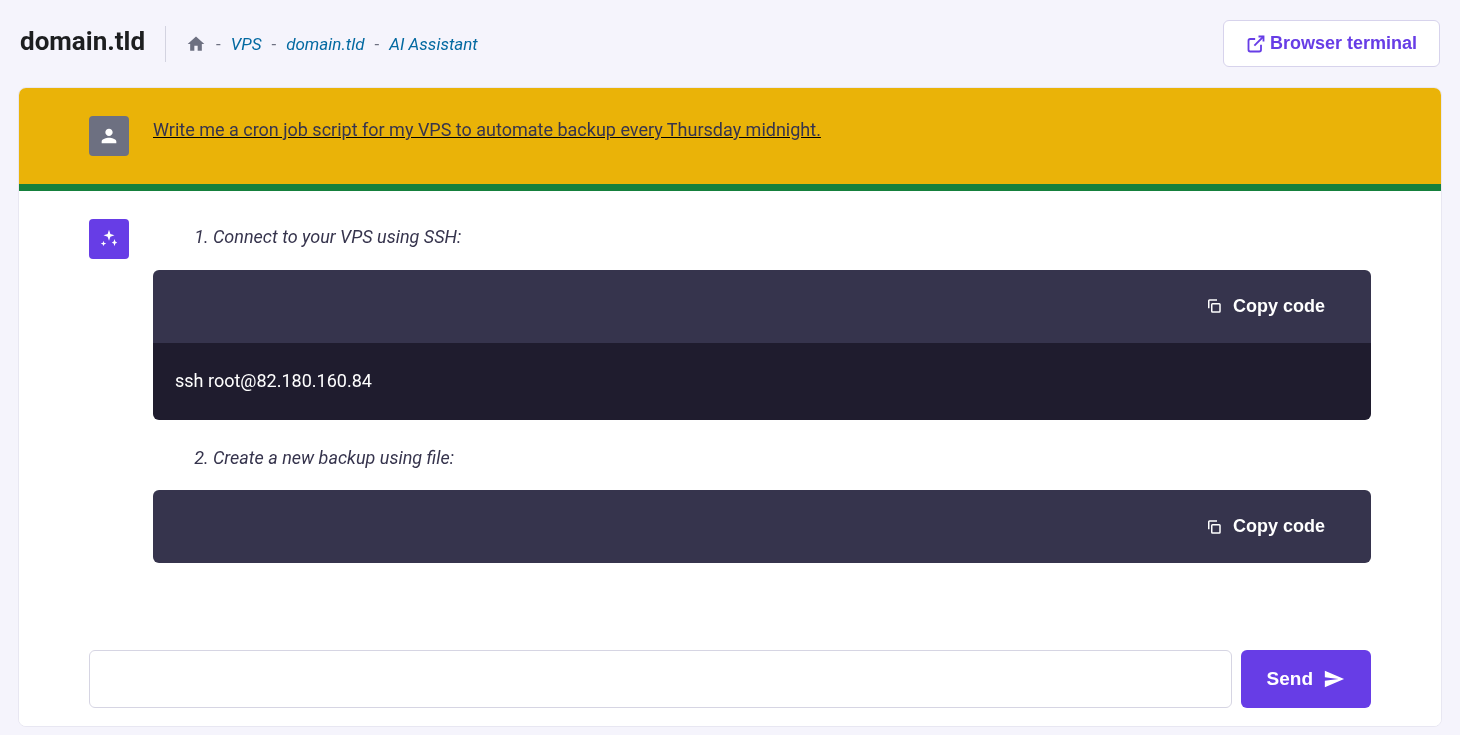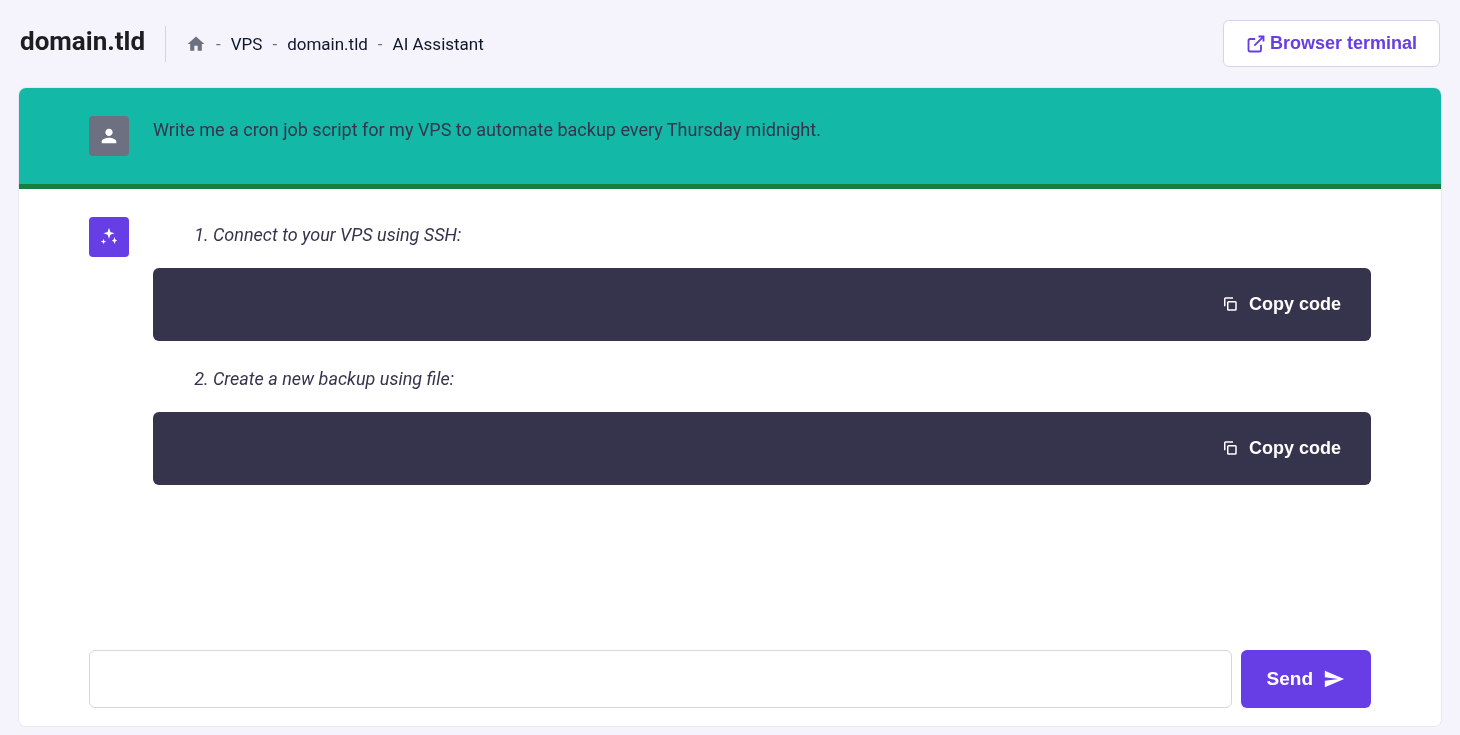--- a/index.html
+++ b/index.html
@@ -32,21 +32,21 @@
       background: #d3d3e0;
     }
     .breadcrumb {
       display: flex;
       align-items: center;
       gap: 10px;
       font-size: 17px;
       color: #6d7081;
     }
     .breadcrumb .sep { color: #6d7081; }
-    .breadcrumb-item { color: #0f172a; }
+    .breadcrumb-item { color: #0369a1; font-style: italic; }
     .home-icon { color: #6d7081; width:20px; height:20px; display:flex; align-items:center; justify-content:center; }
     .browser-terminal-btn {
       display: flex;
       align-items: center;
       gap: 4px;
       background: #fff;
       border: 1px solid #d7d3ec;
       color: #673de6;
       font-size: 18px;
       font-weight: 700;
@@ -72,21 +72,21 @@
       scrollbar-width: thin;
     }
     .chat-scroll::-webkit-scrollbar { width: 14px; }
     .chat-scroll::-webkit-scrollbar-track { background: #f1f1f5; }
     .chat-scroll::-webkit-scrollbar-thumb { background: #c0c0c9; border-radius: 2px; }
     .msg {
       display: flex;
       gap: 24px;
       padding: 28px 70px;
     }
-    .msg.user { background: #14b8a6; border-bottom: 5px solid #15803d; }
+    .msg.user { background: #eab308; border-bottom: 7px solid #15803d; text-decoration: underline; }
     .msg.assistant { background: #ffffff; }
     .avatar {
       width: 40px;
       height: 40px;
       border-radius: 4px;
       display: flex;
       align-items: center;
       justify-content: center;
       flex-shrink: 0;
     }
@@ -105,21 +105,21 @@
     .code-block {
       margin: 18px 0 24px 0;
       border-radius: 6px;
       overflow: hidden;
     }
     .code-header {
       background: #36344d;
       display: flex;
       justify-content: flex-end;
       align-items: center;
-      padding: 26px 30px;
+      padding: 26px 46px;
     }
     .copy-btn {
       display: flex;
       align-items: center;
       gap: 10px;
       background: none;
       border: none;
       color: #ffffff;
       font-size: 18px;
       font-weight: 700;
@@ -225,20 +225,21 @@
             <button class="copy-btn">
               <span class="copy-icon">
                 <svg viewBox="0 0 24 24" fill="none" stroke="currentColor" stroke-width="2">
                     <rect x="9" y="9" width="11" height="11" rx="1"></rect>
                     <path d="M5 15V5a1 1 0 0 1 1-1h10"></path>
                   </svg>
               </span>
               <span>Copy code</span>
             </button>
           </div>
+          <div class="code-body">ssh root@82.180.160.84</div>
         </div>
         <ol start="2">
           <li>Create a new backup using file:</li>
         </ol>
         <div class="code-block" style="margin-bottom:0;">
           <div class="code-header">
             <button class="copy-btn">
               <span class="copy-icon">
                 <svg viewBox="0 0 24 24" fill="none" stroke="currentColor" stroke-width="2">
                     <rect x="9" y="9" width="11" height="11" rx="1"></rect>

